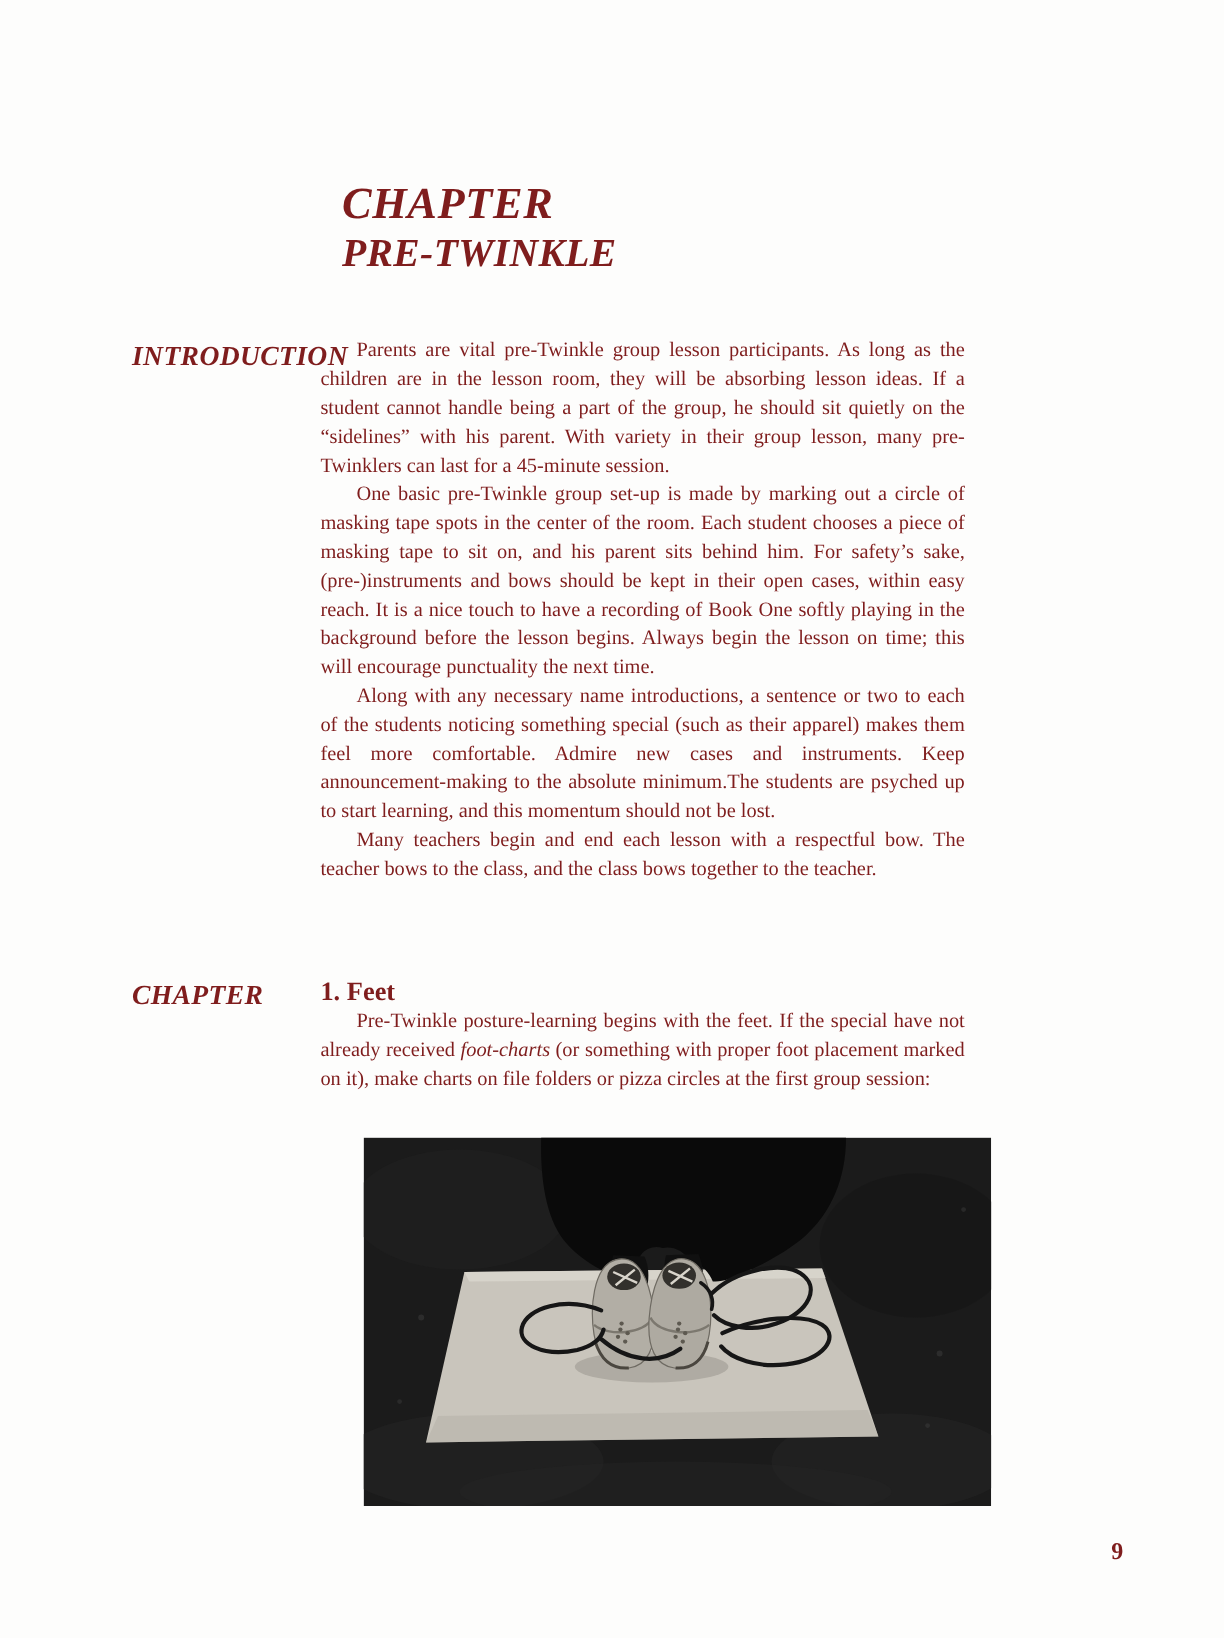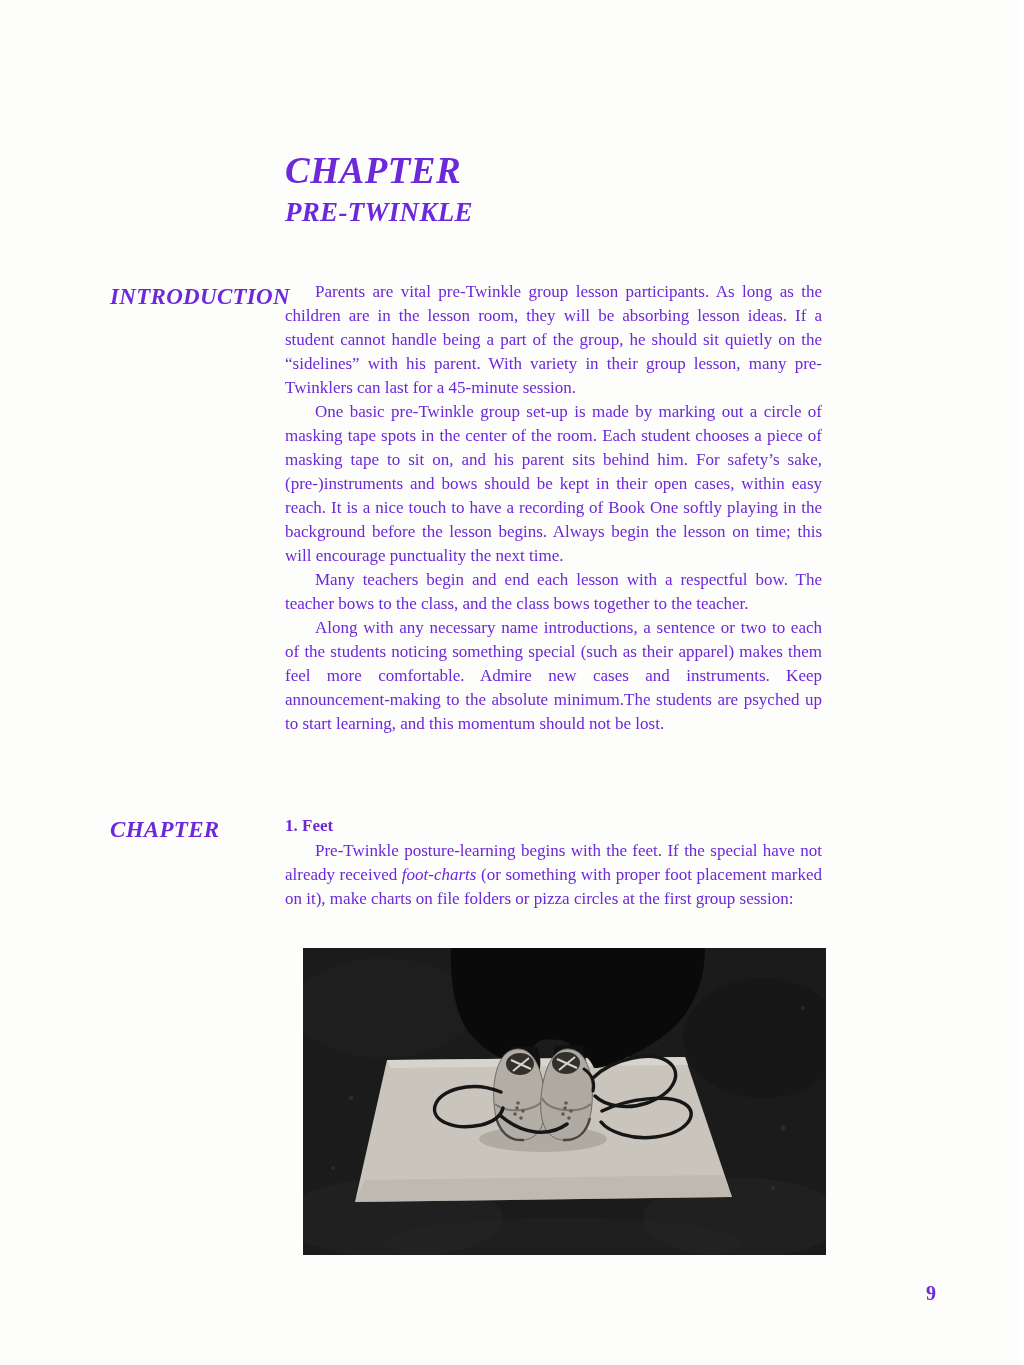--- a/index.html
+++ b/index.html
@@ -3,55 +3,55 @@
 <meta charset="utf-8">
 <style>
   * { box-sizing: border-box; }
   html, body { margin: 0; padding: 0; background: #ffffff; }
   .page {
     position: relative;
     width: 1020px;
     height: 1365px;
     background: #fdfdfc;
     font-family: "Liberation Serif", serif;
-    color: #6d28d9;
+    color: #7f1d1d;
     overflow: hidden;
   }
   .chapter {
     position: absolute;
     left: 285px;
     top: 150px;
     font-style: italic;
     font-weight: bold;
   }
   .ch-main { font-size: 37px; line-height: 41px; letter-spacing: 0.5px; }
-  .ch-sub  { font-size: 27px; line-height: 33px; margin-top: 5px; letter-spacing: 0.3px; }
+  .ch-sub  { font-size: 33px; line-height: 33px; margin-top: 5px; letter-spacing: 0.3px; }
   .side-label {
     position: absolute;
     left: 110px;
     font-style: italic;
     font-weight: bold;
     font-size: 23px;
     letter-spacing: 0.3px;
     white-space: nowrap;
   }
   .label-intro { top: 284px; }
   .label-posture { top: 817px; }
   .body-col {
     position: absolute;
-    left: 285px;
+    left: 267px;
     width: 537px;
     text-align: justify;
     font-size: 17px;
     line-height: 24px;
   }
   .col-intro { top: 280px; }
   .col-posture { top: 813px; }
   .para { margin: 0; text-indent: 30px; }
-  .subheading { margin: 0; font-weight: bold; font-size: 17px; line-height: 26px; text-indent: 0; }
+  .subheading { margin: 0; font-weight: bold; font-size: 22px; line-height: 26px; text-indent: 0; }
   .photo-frame {
     position: absolute;
     left: 303px;
     top: 948px;
     width: 523px;
     height: 307px;
   }
   .photo-frame svg { display: block; width: 100%; height: 100%; }
   .page-num {
     position: absolute;
@@ -69,22 +69,22 @@
   <header class="chapter">
     <div class="ch-main">CHAPTER</div>
     <div class="ch-sub">PRE-TWINKLE</div>
   </header>
 
   <aside class="side-label label-intro">INTRODUCTION</aside>
 
   <section class="body-col col-intro">
     <p class="para">Parents are vital pre-Twinkle group lesson participants. As long as the children are in the lesson room, they will be absorbing lesson ideas. If a student cannot handle being a part of the group, he should sit quietly on the “sidelines” with his parent. With variety in their group lesson, many pre-Twinklers can last for a 45-minute session.</p>
     <p class="para">One basic pre-Twinkle group set-up is made by marking out a circle of masking tape spots in the center of the room. Each student chooses a piece of masking tape to sit on, and his parent sits behind him. For safety’s sake, (pre-)instruments and bows should be kept in their open cases, within easy reach. It is a nice touch to have a recording of Book One softly playing in the background before the lesson begins. Always begin the lesson on time; this will encourage punctuality the next time.</p>
+    <p class="para">Along with any necessary name introductions, a sentence or two to each of the students noticing something special (such as their apparel) makes them feel more comfortable. Admire new cases and instruments. Keep announcement-making to the absolute minimum.The students are psyched up to start learning, and this momentum should not be lost.</p>
     <p class="para">Many teachers begin and end each lesson with a respectful bow. The teacher bows to the class, and the class bows together to the teacher.</p>
-    <p class="para">Along with any necessary name introductions, a sentence or two to each of the students noticing something special (such as their apparel) makes them feel more comfortable. Admire new cases and instruments. Keep announcement-making to the absolute minimum.The students are psyched up to start learning, and this momentum should not be lost.</p>
   </section>
 
   <aside class="side-label label-posture">CHAPTER</aside>
 
   <section class="body-col col-posture">
     <p class="subheading">1. Feet</p>
     <p class="para"><span>Pre-Twinkle posture-learning begins with the feet. If the special have not already received </span><em>foot-charts</em><span> (or something with proper foot placement marked on it), make charts on file folders or pizza circles at the first group session:</span></p>
   </section>
 
   <figure class="photo-frame" style="margin:0;">

